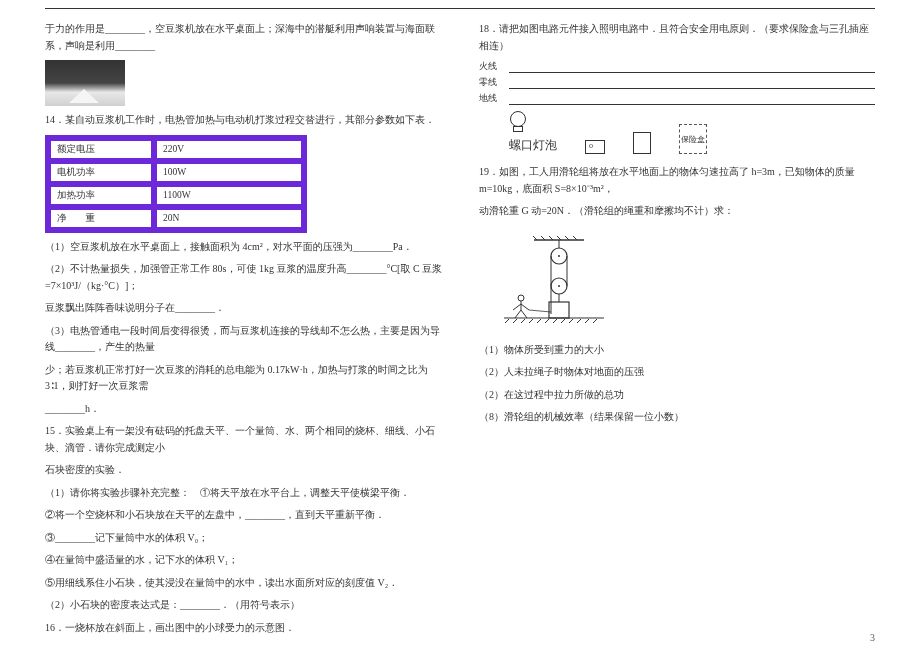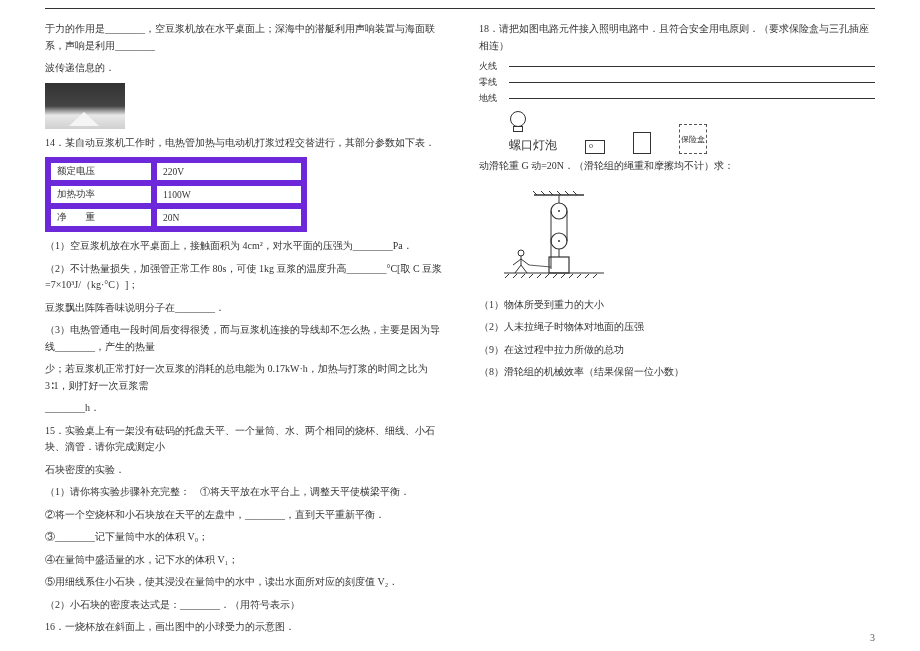--- a/index.html
+++ b/index.html
@@ -55,21 +55,21 @@
     .incline {
       margin: 6px 0;
       width: 95px;
       height: 58px;
     }
     .circuit-lines {
       margin: 6px 0 4px 0;
     }
     .wire-row {
       display: flex;
-      align-items: center;
+      align-items: flex-end;
       gap: 12px;
       margin-bottom: 3px;
       font-size: 9px;
     }
     .wire {
       flex: 1;
       border-top: 1px solid #333;
       height: 1px;
     }
     .devices-row {
@@ -122,31 +122,34 @@
   </style>
 </head>
 <body>
 
 <div class="top-line"></div>
 
 <div class="columns">
 
   <div class="col-left">
     <div class="line">于力的作用是________，空豆浆机放在水平桌面上；深海中的潜艇利用声响装置与海面联系，声响是利用________</div>
-    <div class="line">波传递信息的．</div>
 
     <div class="img-glider"></div>
 
     <div class="line">14．某自动豆浆机工作时，电热管加热与电动机打浆过程交替进行，其部分参数如下表．</div>
 
     <table class="param">
       <tbody>
           <tr>
         <td class="col1">额定电压</td>
         <td class="col2">220V</td>
+      </tr>
+      <tr>
+        <td class="col1">电机功率</td>
+        <td class="col2">100W</td>
       </tr>
       <tr>
         <td class="col1">加热功率</td>
         <td class="col2">1100W</td>
       </tr>
       <tr>
         <td class="col1">净　　重</td>
         <td class="col2">20N</td>
       </tr>
     </tbody>
@@ -222,20 +225,21 @@
           <div class="dev-label">螺口灯泡</div>
         </div>
         <div class="switch-sym"></div>
         <div class="socket-sym"></div>
         <div class="fuse-box">
           <span>保险盒</span>
         </div>
       </div>
     </div>
 
+    <div class="line" style="margin-top:10px">19．如图，工人用滑轮组将放在水平地面上的物体匀速拉高了 h=3m，已知物体的质量 m=10kg，底面积 S=8×10⁻³m²，</div>
     <div class="line">动滑轮重 G 动=20N．（滑轮组的绳重和摩擦均不计）求：</div>
 
     <svg class="pulley-diagram" viewBox="0 0 110 98">
       <line x1="35" y1="6" x2="85" y2="6" stroke="#333" stroke-width="1.4"></line>
       <g stroke="#333" stroke-width="1">
         <line x1="38" y1="6" x2="34" y2="2"></line>
           <line x1="46" y1="6" x2="42" y2="2"></line>
         <line x1="54" y1="6" x2="50" y2="2"></line>
           <line x1="62" y1="6" x2="58" y2="2"></line>
         <line x1="70" y1="6" x2="66" y2="2"></line>
@@ -269,18 +273,18 @@
       <line x1="22" y1="67" x2="22" y2="76" stroke="#333"></line>
       <line x1="22" y1="70" x2="30" y2="76" stroke="#333"></line>
       <line x1="22" y1="70" x2="14" y2="76" stroke="#333"></line>
       <line x1="22" y1="76" x2="28" y2="84" stroke="#333"></line>
       <line x1="22" y1="76" x2="16" y2="84" stroke="#333"></line>
       <line x1="30" y1="76" x2="52" y2="78" stroke="#333" stroke-width="0.8"></line>
     </svg>
 
     <div class="line">（1）物体所受到重力的大小</div>
     <div class="line">（2）人未拉绳子时物体对地面的压强</div>
-    <div class="line">（9）在这过程中拉力所做的总功</div>
+    <div class="line">（2）在这过程中拉力所做的总功</div>
     <div class="line">（8）滑轮组的机械效率（结果保留一位小数）</div>
   </div>
 </div>
 
 <div class="page-num">3</div>
 
 </body></html>

